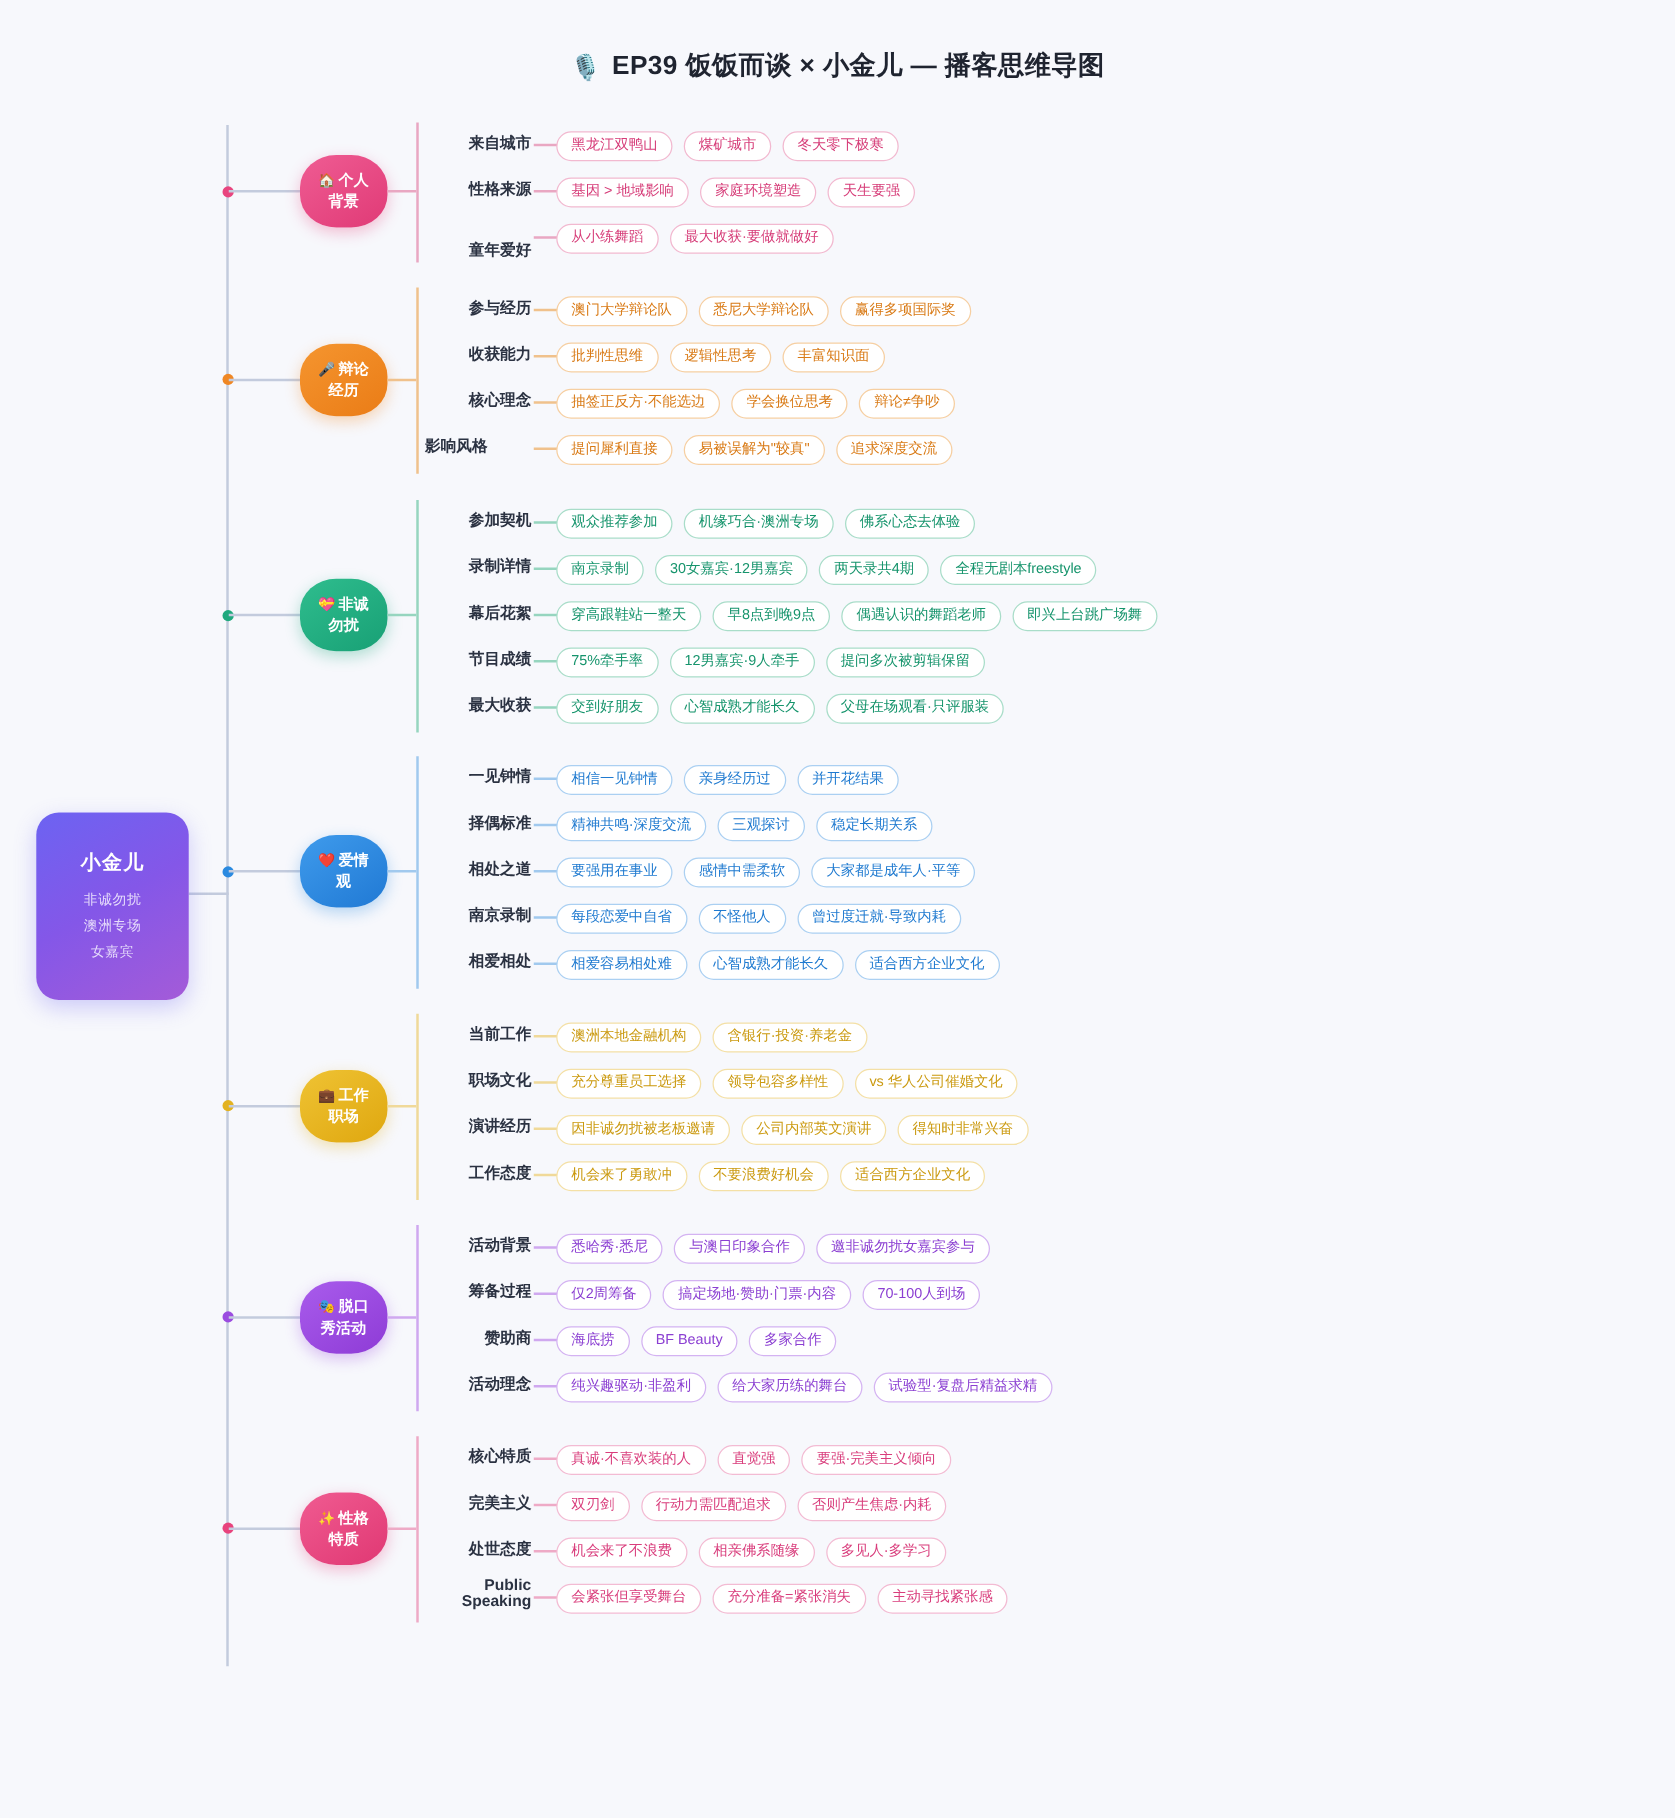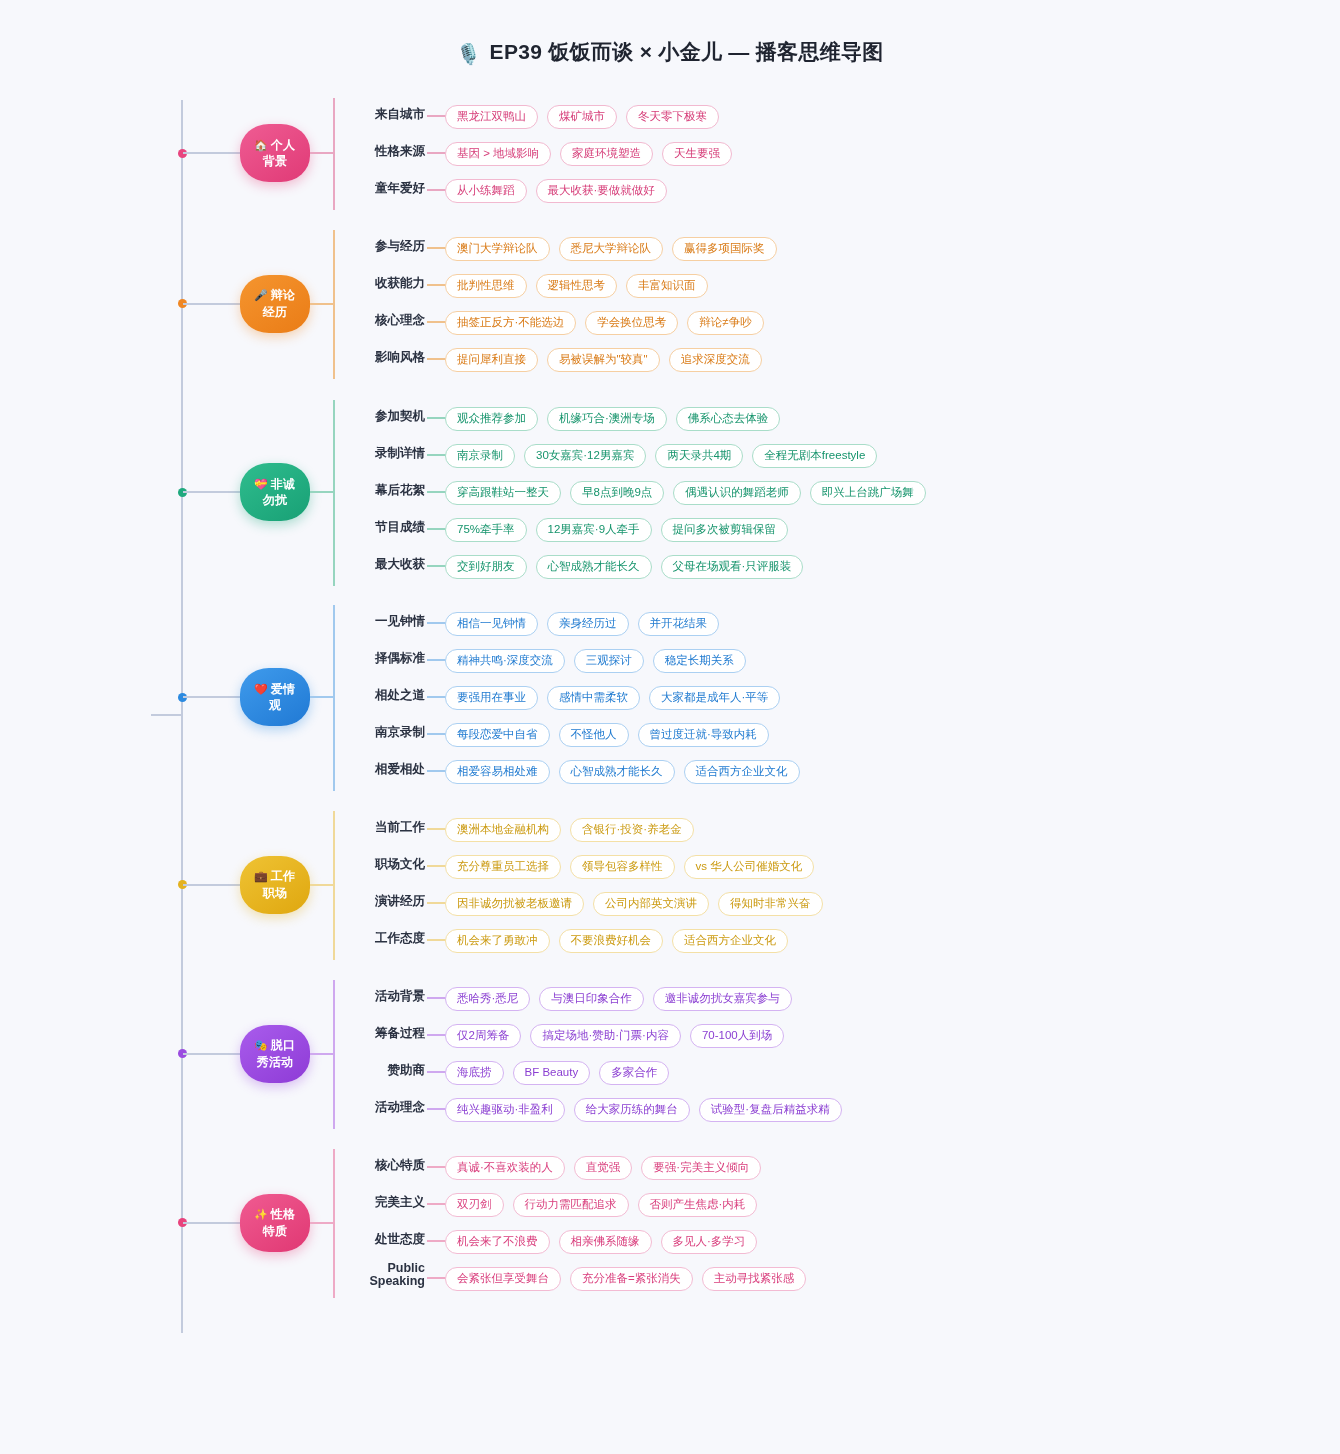--- a/index.html
+++ b/index.html
@@ -151,20 +151,26 @@
 
 <div id="page">
 
   <div class="title">
     <span class="mic">🎙️</span><span>EP39 饭饭而谈 × 小金儿 — 播客思维导图</span>
   </div>
 
   <div class="trunk"></div>
   <div class="root-stub"></div>
 
+  <div class="root">
+    <div class="root-title">小金儿</div>
+    <div class="root-sub">非诚勿扰</div>
+    <div class="root-sub">澳洲专场</div>
+    <div class="root-sub">女嘉宾</div>
+  </div>
 
   <div id="branch-layer">
       <div class="branch">
         <div class="trunk-dot" style="top: 148.5px; background: rgb(232, 69, 127);"></div>
         <div class="trunk-arm" style="top: 152px; width: 57px;"></div>
         <div class="node" style="left: 240px; top: 124px; background: linear-gradient(145deg, rgb(239, 92, 147) 0%, rgb(224, 58, 118) 100%); box-shadow: rgba(232, 69, 127, 0.333) 0px 4px 12px;">
           <div class="n1"><span class="emo">🏠</span>个人</div>
           <div class="n2">背景</div>
         </div>
         <div class="node-arm" style="left: 310px; top: 152px; width: 23px; background: rgb(233, 167, 194);"></div>
@@ -176,21 +182,21 @@
           <div class="chip" style="border-color: rgb(242, 185, 208); color: rgb(214, 60, 120);">煤矿城市</div>
           <div class="chip" style="border-color: rgb(242, 185, 208); color: rgb(214, 60, 120);">冬天零下极寒</div>
         </div>
         <div class="row-label" style="left: 305px; top: 144px; line-height: 1.15;">性格来源</div>
         <div class="row-dash" style="left: 427px; top: 152px; background: rgb(233, 167, 194);"></div>
         <div class="chips" style="left: 445px; top: 142px;">
           <div class="chip" style="border-color: rgb(242, 185, 208); color: rgb(214, 60, 120);">基因 &gt; 地域影响</div>
           <div class="chip" style="border-color: rgb(242, 185, 208); color: rgb(214, 60, 120);">家庭环境塑造</div>
           <div class="chip" style="border-color: rgb(242, 185, 208); color: rgb(214, 60, 120);">天生要强</div>
         </div>
-        <div class="row-label" style="left: 305px; top: 181px; line-height: 1.15;">童年爱好</div>
+        <div class="row-label" style="left: 305px; top: 193px; line-height: 1.15;">童年爱好</div>
         <div class="row-dash" style="left: 427px; top: 189px; background: rgb(233, 167, 194);"></div>
         <div class="chips" style="left: 445px; top: 179px;">
           <div class="chip" style="border-color: rgb(242, 185, 208); color: rgb(214, 60, 120);">从小练舞蹈</div>
           <div class="chip" style="border-color: rgb(242, 185, 208); color: rgb(214, 60, 120);">最大收获·要做就做好</div>
         </div>
       </div>
       <div class="branch">
         <div class="trunk-dot" style="top: 299px; background: rgb(239, 135, 36);"></div>
         <div class="trunk-arm" style="top: 302.5px; width: 57px;"></div>
         <div class="node" style="left: 240px; top: 274.5px; background: linear-gradient(145deg, rgb(245, 149, 47) 0%, rgb(234, 124, 22) 100%); box-shadow: rgba(239, 135, 36, 0.333) 0px 4px 12px;">
@@ -213,21 +219,21 @@
           <div class="chip" style="border-color: rgb(246, 207, 162); color: rgb(217, 122, 21);">逻辑性思考</div>
           <div class="chip" style="border-color: rgb(246, 207, 162); color: rgb(217, 122, 21);">丰富知识面</div>
         </div>
         <div class="row-label" style="left: 305px; top: 313px; line-height: 1.15;">核心理念</div>
         <div class="row-dash" style="left: 427px; top: 321px; background: rgb(240, 193, 140);"></div>
         <div class="chips" style="left: 445px; top: 311px;">
           <div class="chip" style="border-color: rgb(246, 207, 162); color: rgb(217, 122, 21);">抽签正反方·不能选边</div>
           <div class="chip" style="border-color: rgb(246, 207, 162); color: rgb(217, 122, 21);">学会换位思考</div>
           <div class="chip" style="border-color: rgb(246, 207, 162); color: rgb(217, 122, 21);">辩论≠争吵</div>
         </div>
-        <div class="row-label" style="left: 305px; top: 350px; line-height: 1.15;">影响风格</div>
+        <div class="row-label" style="left: 305px; top: 350px; line-height: 1.15; text-align: center;">影响风格</div>
         <div class="row-dash" style="left: 427px; top: 358px; background: rgb(240, 193, 140);"></div>
         <div class="chips" style="left: 445px; top: 348px;">
           <div class="chip" style="border-color: rgb(246, 207, 162); color: rgb(217, 122, 21);">提问犀利直接</div>
           <div class="chip" style="border-color: rgb(246, 207, 162); color: rgb(217, 122, 21);">易被误解为"较真"</div>
           <div class="chip" style="border-color: rgb(246, 207, 162); color: rgb(217, 122, 21);">追求深度交流</div>
         </div>
       </div>
       <div class="branch">
         <div class="trunk-dot" style="top: 487.5px; background: rgb(31, 169, 126);"></div>
         <div class="trunk-arm" style="top: 491px; width: 57px;"></div>

